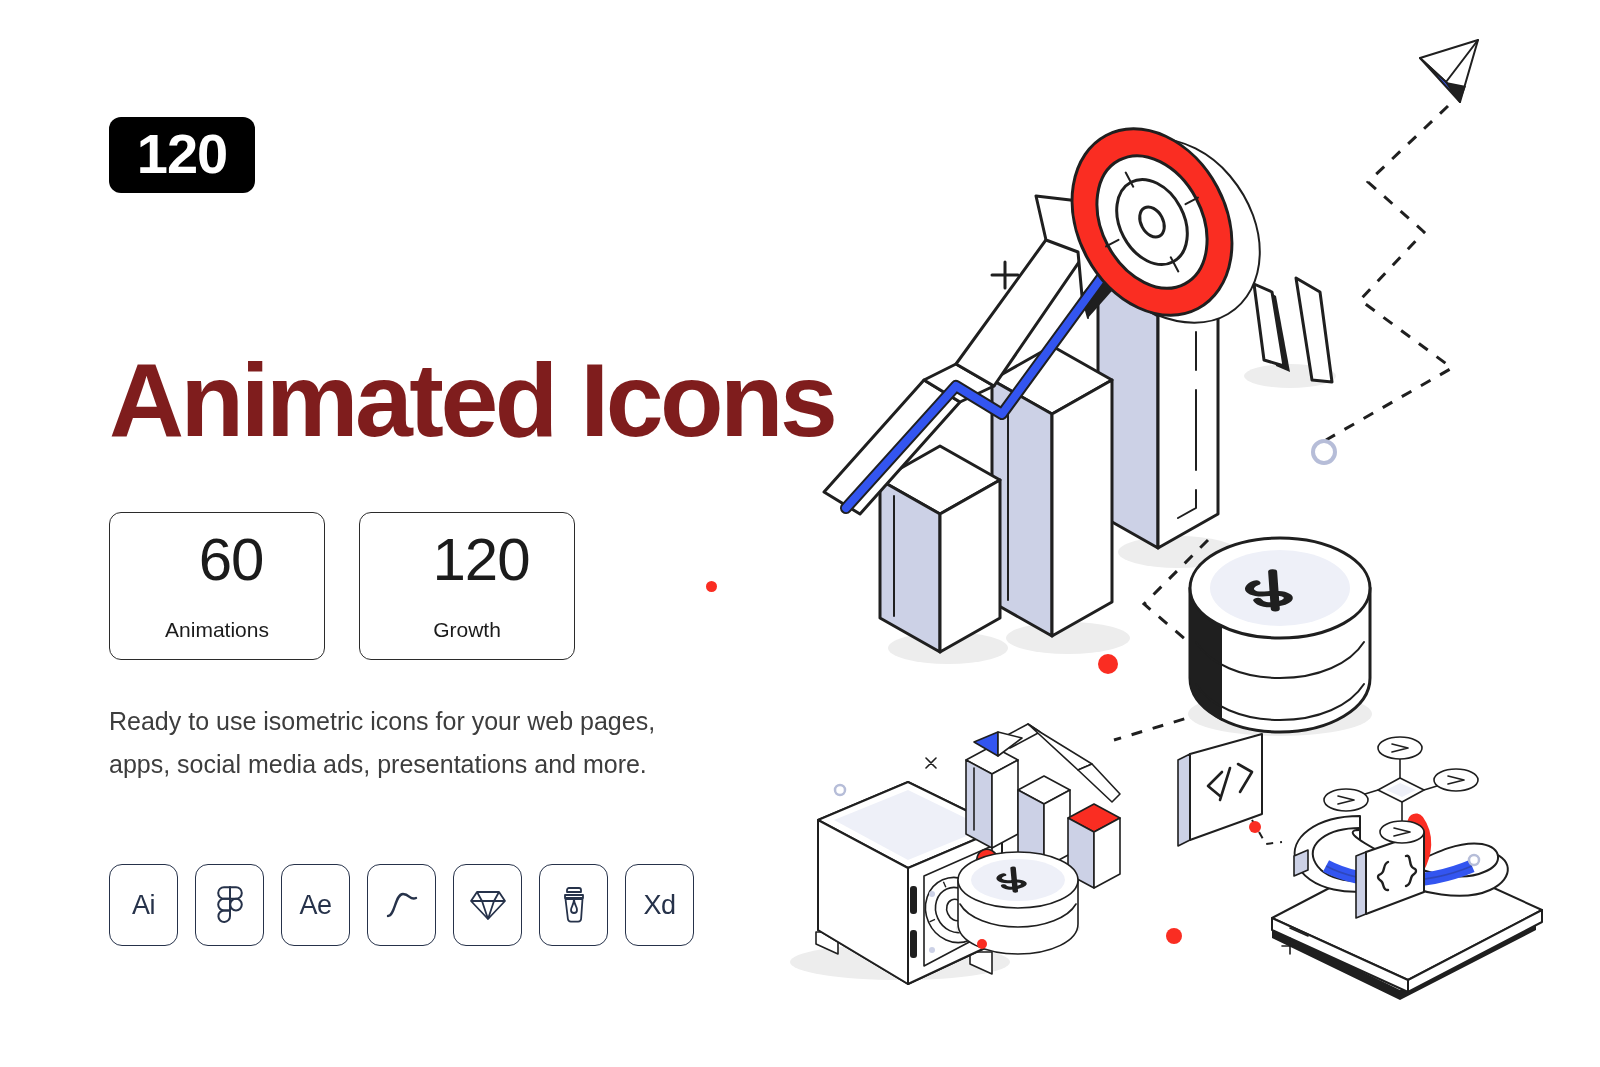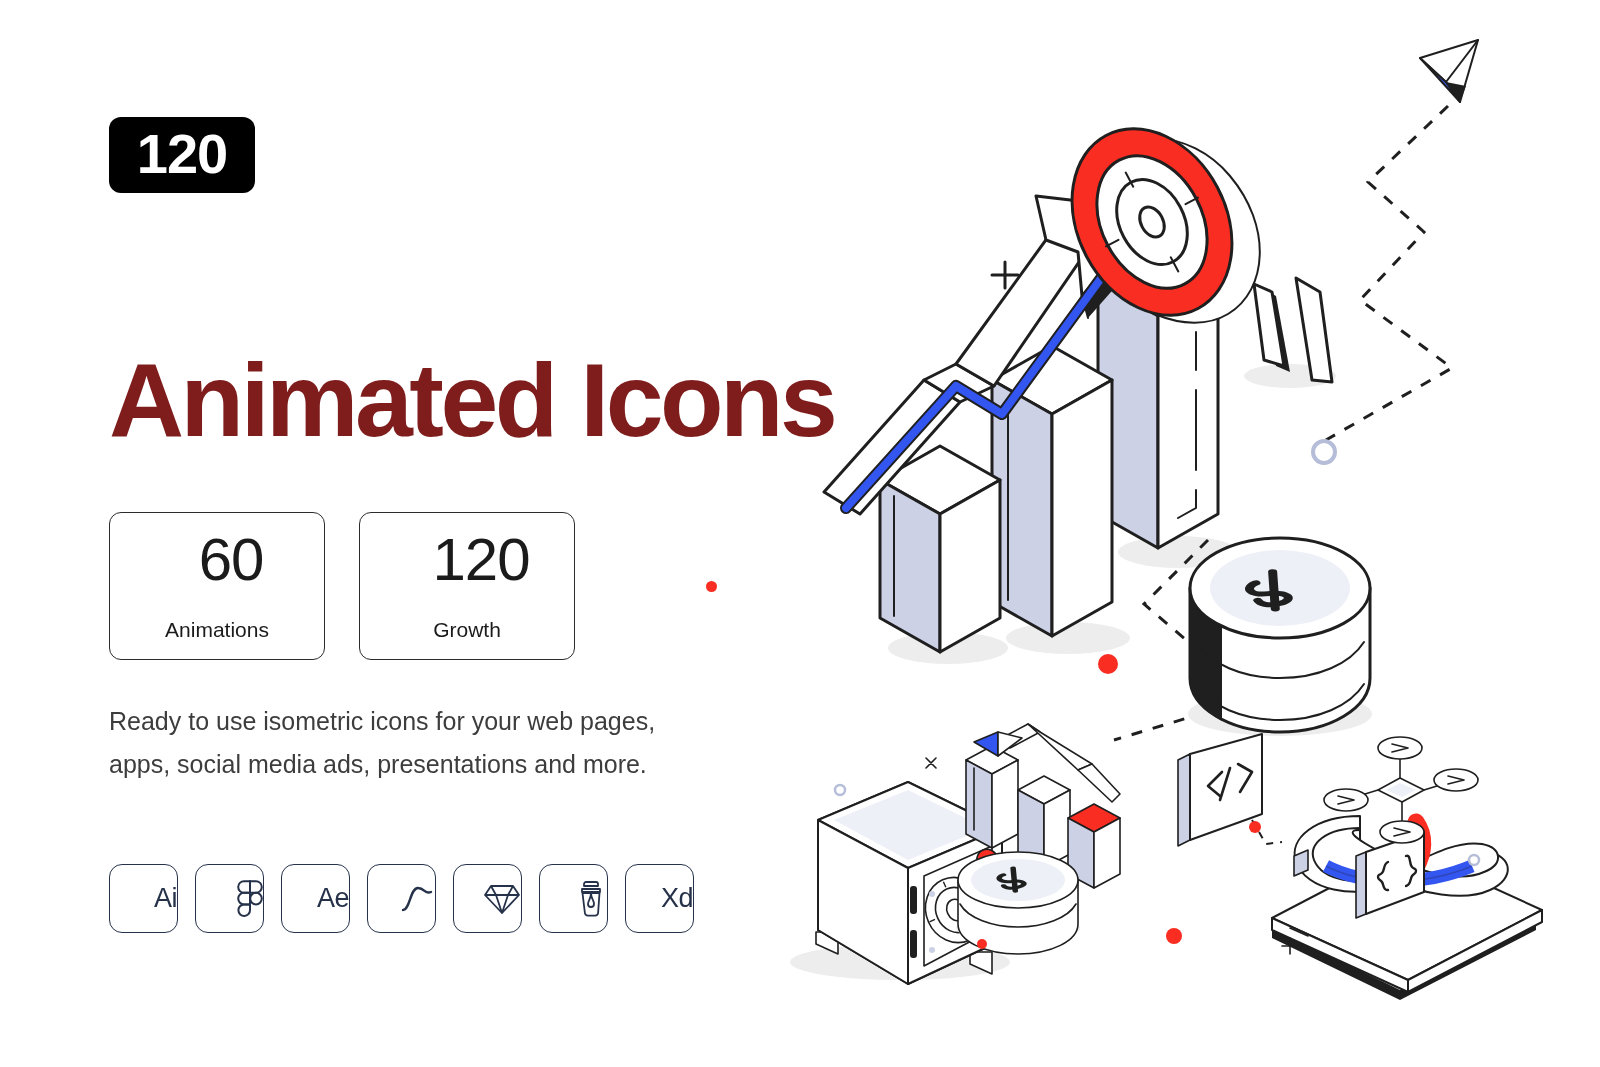--- a/index.html
+++ b/index.html
@@ -123,27 +123,27 @@
   
   .formats-row {
     position: absolute;
     left: 0;
     top: 864px;
     display: flex;
     gap: 17px;
   }
   .fmt-tile {
     width: 69px;
-    height: 69px;
+    height: 82px;
     border: 1.5px solid #26324a;
     border-radius: 13px;
     box-sizing: border-box;
     display: flex;
     align-items: center;
-    justify-content: flex-end;
+    justify-content: center;
     background: #ffffff;
   }
   .fmt-text {
     font-size: 27px;
     color: #26324a;
     font-weight: 400;
     letter-spacing: -0.5px;
   }
   .fmt-svg { display: block; }
 

